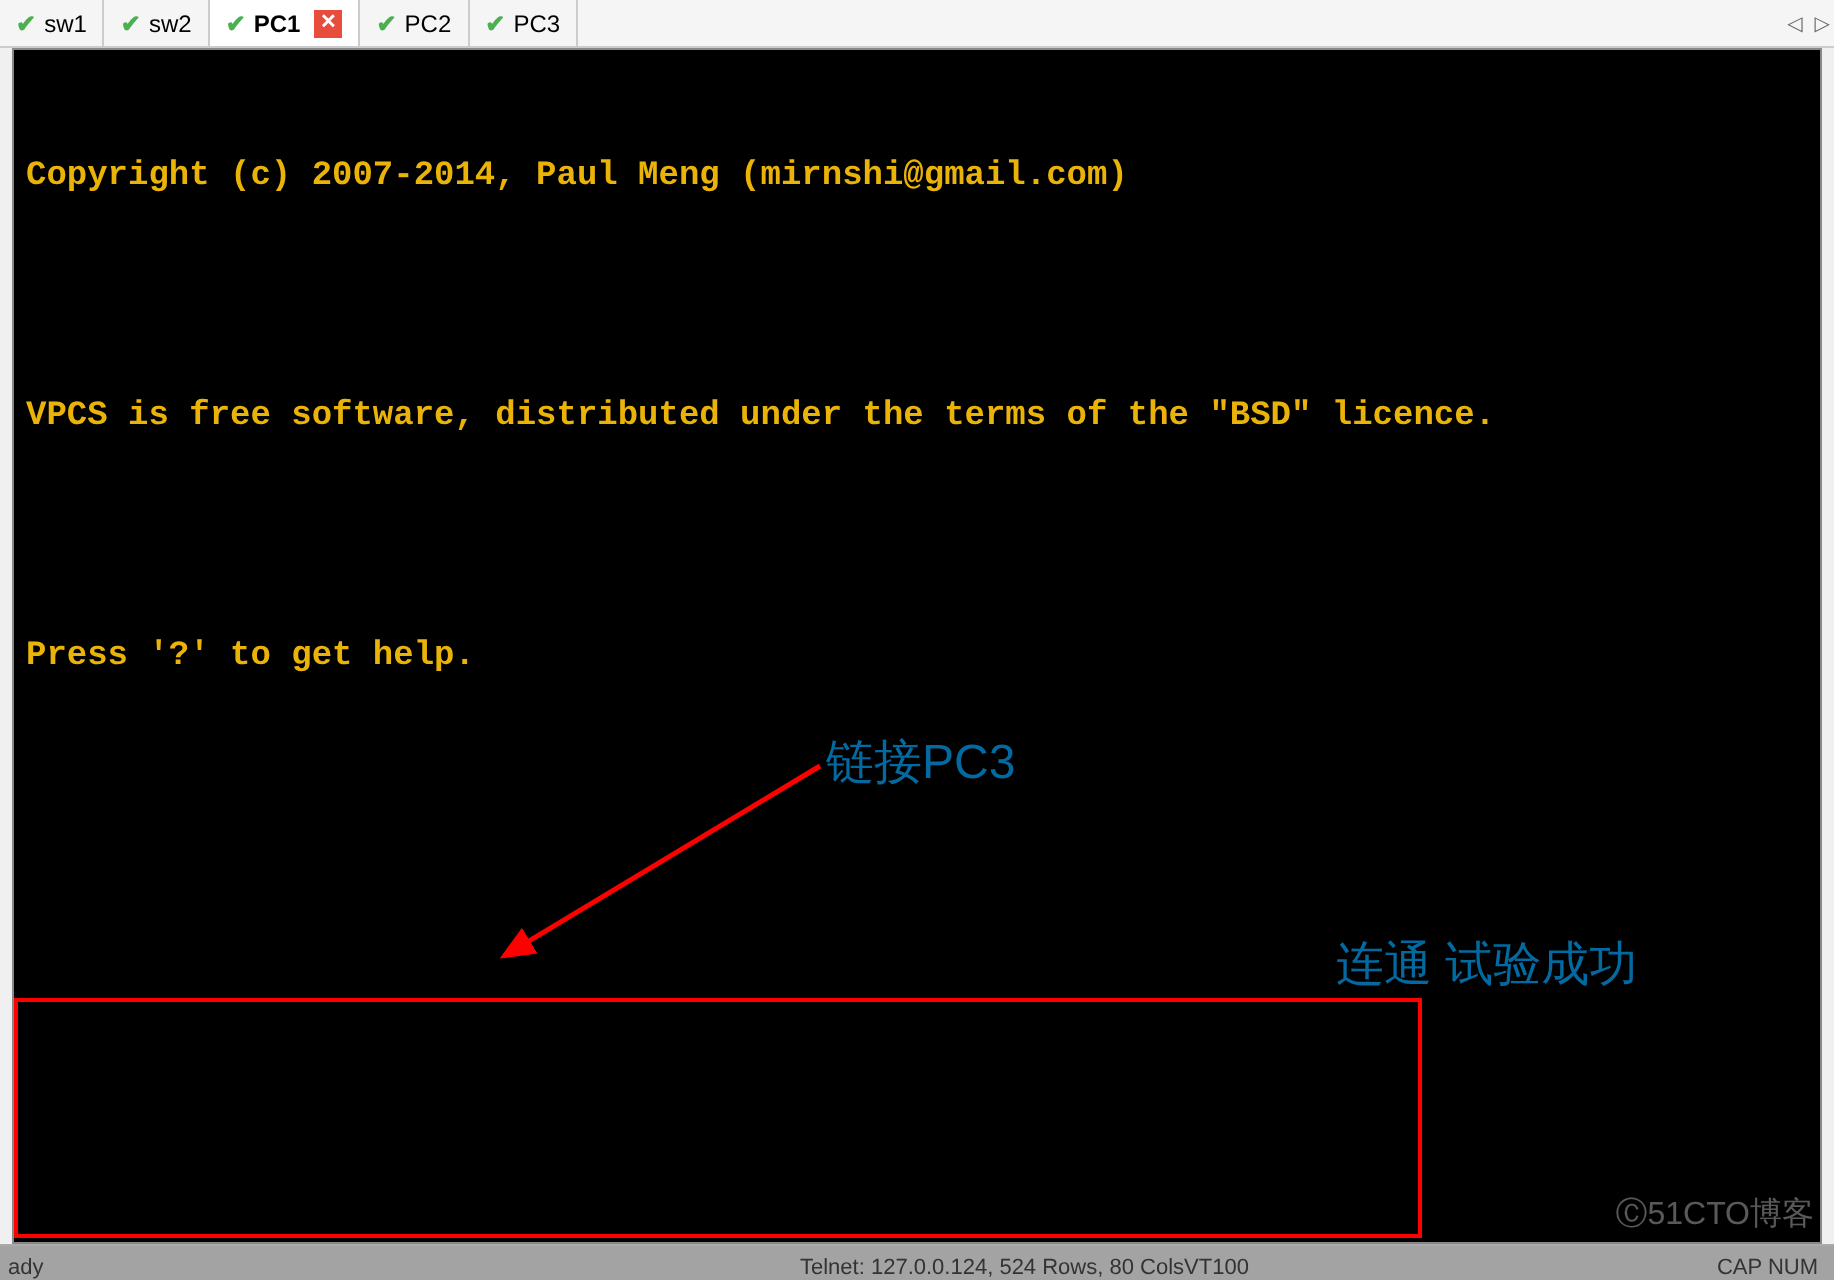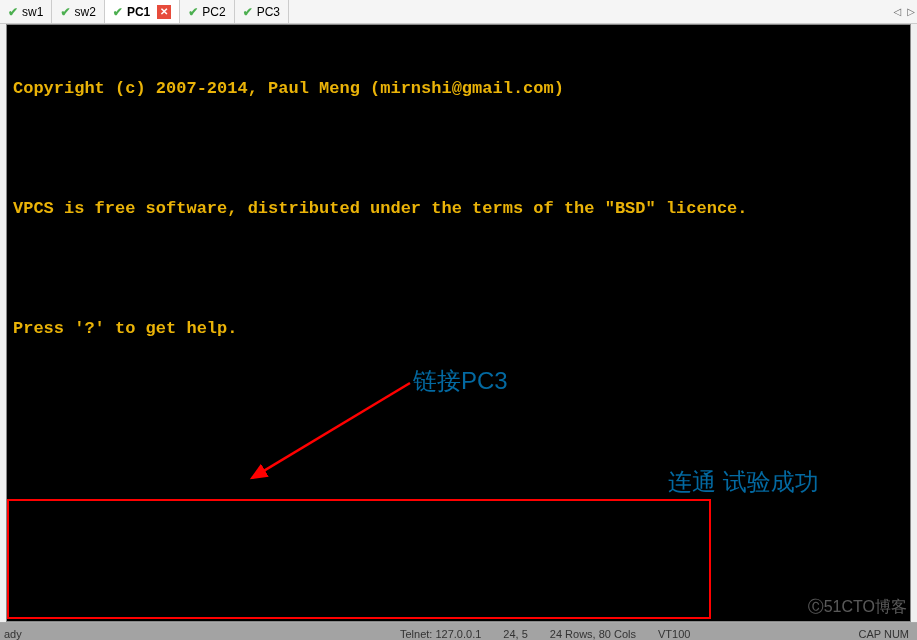--- a/index.html
+++ b/index.html
@@ -105,21 +105,20 @@
       background: #a3a3a3;
       border-top: 1px solid #aaa;
       display: flex;
       align-items: flex-end;
       font-size: 11px;
       color: #333;
     }
     .status-bar .sb-left { padding-left: 4px; }
     .status-bar .sb-group {
       display: flex;
-      gap: 22px;
       position: absolute;
       left: 400px;
     }
     .status-bar .sb-right {
       position: absolute;
       right: 8px;
     }
     .watermark {
       position: absolute;
       right: 10px;

